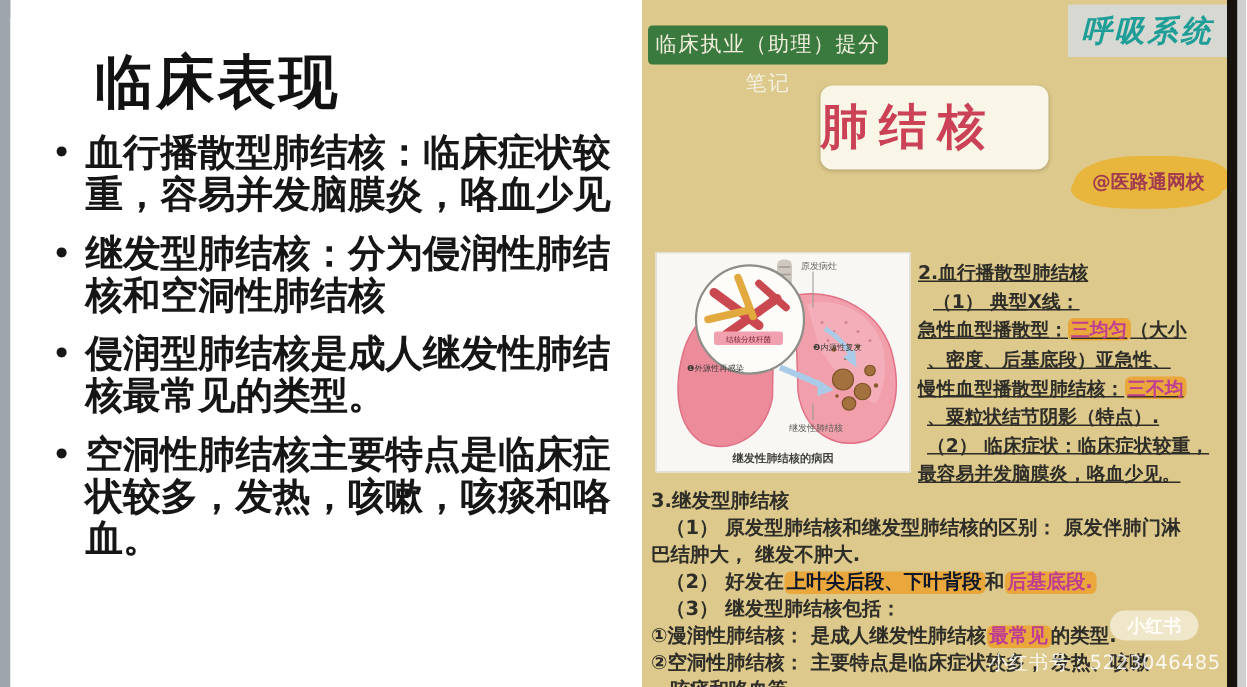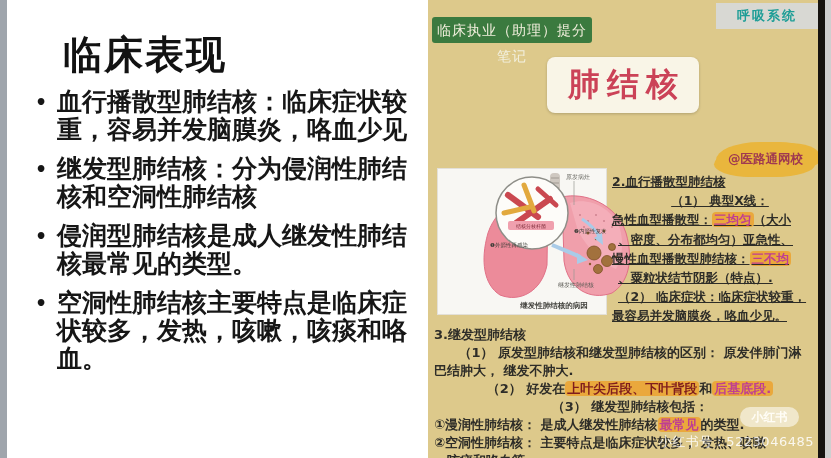--- a/index.html
+++ b/index.html
@@ -27,48 +27,47 @@
 
   
   .notes { position:absolute; left:428px; top:0; width:390px; height:458px; background:#ddc98b; }
   .badge-green {
     position:absolute; left:4px; top:17px; width:160px; height:26px;
     background:#3b7a3f; color:#f2efdd; font-size:14px; line-height:26px;
     text-align:center; border-radius:3px; letter-spacing:1px;
   }
   .badge-system {
     position:absolute; right:0; top:3px; background:#d8d8d3; color:#1f9e97;
-    font-weight:700; font-size:13px; padding:4px 21px; letter-spacing:2px;
+    font-weight:700; font-size:20px; padding:4px 9px; letter-spacing:2px;font-style:italic;
   }
   .title-card {
     position:absolute; left:119px; top:57px; width:152px; height:56px;
     background:#f9f5e7; border-radius:8px; box-shadow:0 1px 3px rgba(0,0,0,.2);
-    display:flex; align-items:center; justify-content:center;
+    display:flex; align-items:center; 
   }
   .title-card span { color:#cb4257; font-size:32px; font-weight:700; letter-spacing:7px; margin-right:-7px; }
   .blob {
     position:absolute; left:288px; top:104px; width:99px; height:35px;
     background:#e9b63d; border-radius:55% 45% 50% 50% / 65% 55% 45% 60%;
     color:#a03a50; font-weight:700; font-size:12.5px;
     display:flex; align-items:center; justify-content:center;
     box-shadow:-6px 4px 0 -4px #e9b63d, 8px -3px 0 -4px #e9b63d;
-    margin-top:38px;
   }
   .illus {
     position:absolute; left:9px; top:168px; width:170px; height:147px;
-    background:#f8f7f3; border:1px solid #e3e0d8; box-sizing:border-box;padding-left:32px;
+    background:#f8f7f3; border:1px solid #e3e0d8; box-sizing:border-box;
   }
   .hw { color:#2e2d28; font-weight:600; }
   .sec2 { position:absolute; left:184px; top:172px; width:206px; font-size:12.5px; line-height:19.2px;text-decoration:underline; }
   .sec3 { position:absolute; left:6px;  top:326px; width:382px; font-size:13px;  line-height:18px; }
   .hw-line { white-space:nowrap; }
-  .ind  { padding-left:10px;text-align:center; }
+  .ind  { padding-left:10px; }
   .ind2 { padding-left:6px; }
   .hl-m { background:#eaa83c; color:#bf3e92; border-radius:4px; padding:0 2px; font-weight:700; }
-  .hl-g { background:#eaa83c; color:#7f1d1d; border-radius:4px; padding:0 2px; font-weight:700; }
+  .hl-g { background:#eaa83c; color:#0f172a; border-radius:4px; padding:0 2px; font-weight:700; }
   .xhs-pill {
     position:absolute; left:312px; top:407px; width:59px; height:20px;
     background:rgba(255,255,255,.55); border-radius:10px;
     color:#fffdf6; font-size:12px; font-weight:700; text-align:center; line-height:20px;
   }
   .xhs-id {
     position:absolute; right:4px; top:433px; color:rgba(255,255,255,.85);
     font-size:13px; letter-spacing:.5px;
   }
 </style>
@@ -195,21 +194,21 @@
         <text x="88" y="118" font-size="6" fill="#5c5c56">继发性肺结核</text>
         <line x1="104" y1="100" x2="104" y2="111" stroke="#9a9a92" stroke-width="0.7"></line>
         <text x="84" y="139" font-size="7.5" font-weight="bold" fill="#44443f" text-anchor="middle">继发性肺结核的病因</text>
       </svg>
     </div>
 
     <div class="sec2 hw">
       <div class="hw-line"><span>2.血行播散型肺结核</span></div>
       <div class="hw-line ind"><span>（1） 典型X线：</span></div>
       <div class="hw-line"><span>急性血型播散型：</span><span class="hl-m">三均匀</span><span>（大小</span></div>
-      <div class="hw-line ind2"><span>、密度、分布都均匀）亚急性、</span></div>
+      <div class="hw-line ind2"><span>、密度、后基底段）亚急性、</span></div>
       <div class="hw-line"><span>慢性血型播散型肺结核：</span><span class="hl-m">三不均</span></div>
       <div class="hw-line ind2"><span>、粟粒状结节阴影（特点）.</span></div>
       <div class="hw-line ind2"><span>（2） 临床症状：临床症状较重，</span></div>
       <div class="hw-line"><span>最容易并发脑膜炎，咯血少见。</span></div>
     </div>
 
     <div class="sec3 hw">
       <div class="hw-line"><span>3.继发型肺结核</span></div>
       <div class="hw-line ind"><span>（1） 原发型肺结核和继发型肺结核的区别： 原发伴肺门淋</span></div>
       <div class="hw-line"><span>巴结肿大， 继发不肿大.</span></div>

